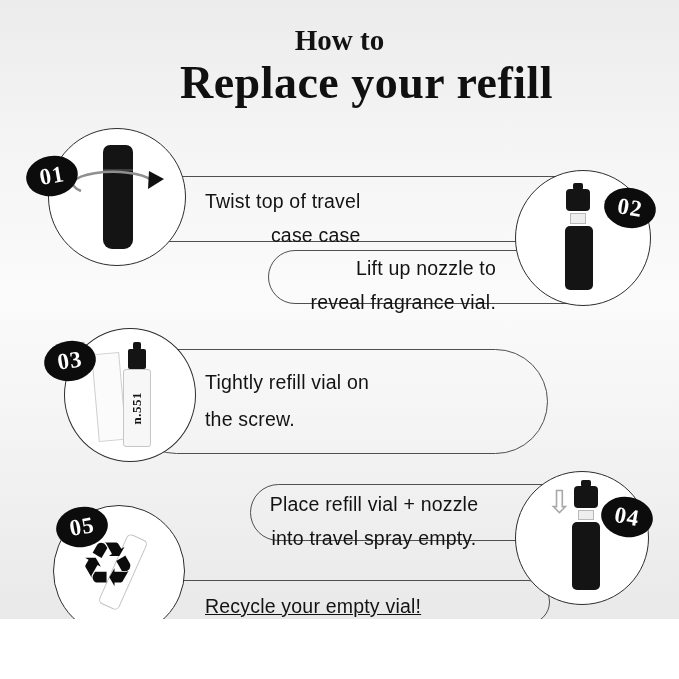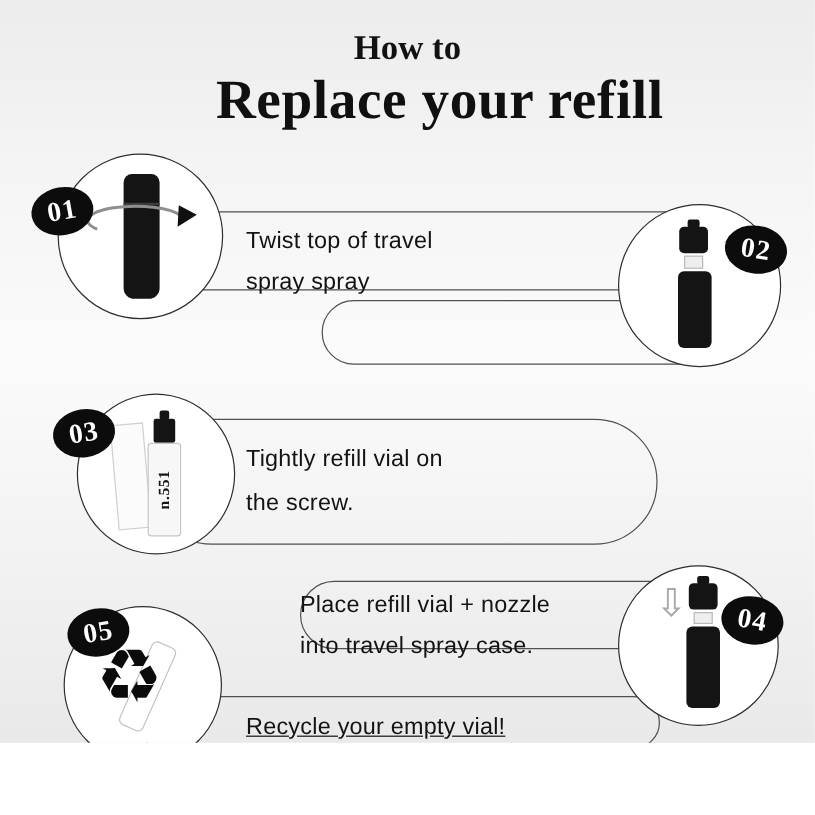--- a/index.html
+++ b/index.html
@@ -73,24 +73,24 @@
   .badge5{left:56px;top:507px;transform:rotate(-10deg);}
   
   .step-text{
     position:absolute;
     font-size:19.5px;
     line-height:34px;
     letter-spacing:.2px;
     color:#131313;
     z-index:3;
   }
-  .t1{left:205px;top:184px;text-align:left;}
+  .t1{left:205px;top:184px;text-align:right;}
   .t2{left:250px;top:251px;width:246px;text-align:right;}
   .t3{left:205px;top:364px;text-align:left;line-height:37px;}
-  .t4{left:250px;top:487px;width:248px;text-align:left;}
+  .t4{left:250px;top:487px;width:248px;text-align:center;}
   .t5{left:205px;top:589px;text-align:left;text-decoration:underline;}
   
   .ill{position:absolute;box-sizing:border-box;}
   
   .bottle1{left:54px;top:16px;width:30px;height:104px;background:#141414;border-radius:7px 7px 9px 9px;}
   .bottle1-seam{left:54px;top:40px;width:30px;height:2px;background:#3c3c3c;}
   .rot-arrow{left:18px;top:36px;z-index:3;}
   
   .cap2-head{left:50px;top:18px;width:24px;height:22px;background:#141414;border-radius:4px;}
   .cap2-nub{left:57px;top:12px;width:10px;height:7px;background:#141414;border-radius:2px;}
@@ -169,27 +169,31 @@
   </div>
 
   <div class="badge badge1">01</div>
   <div class="badge badge2">02</div>
   <div class="badge badge3">03</div>
   <div class="badge badge4">04</div>
   <div class="badge badge5">05</div>
 
   <div class="step-text t1">
     <div>Twist top of travel</div>
-    <div>spray spray</div>
+    <div>case case</div>
+  </div>
+  <div class="step-text t2">
+    <div>Lift up nozzle to</div>
+    <div>reveal fragrance vial.</div>
   </div>
   <div class="step-text t3">
     <div>Tightly refill vial on</div>
     <div>the screw.</div>
   </div>
   <div class="step-text t4">
     <div>Place refill vial + nozzle</div>
-    <div>into travel spray case.</div>
+    <div>into travel spray empty.</div>
   </div>
   <div class="step-text t5">
     <div>Recycle your empty vial!</div>
   </div>
 
 </div>
 
 </body></html>

